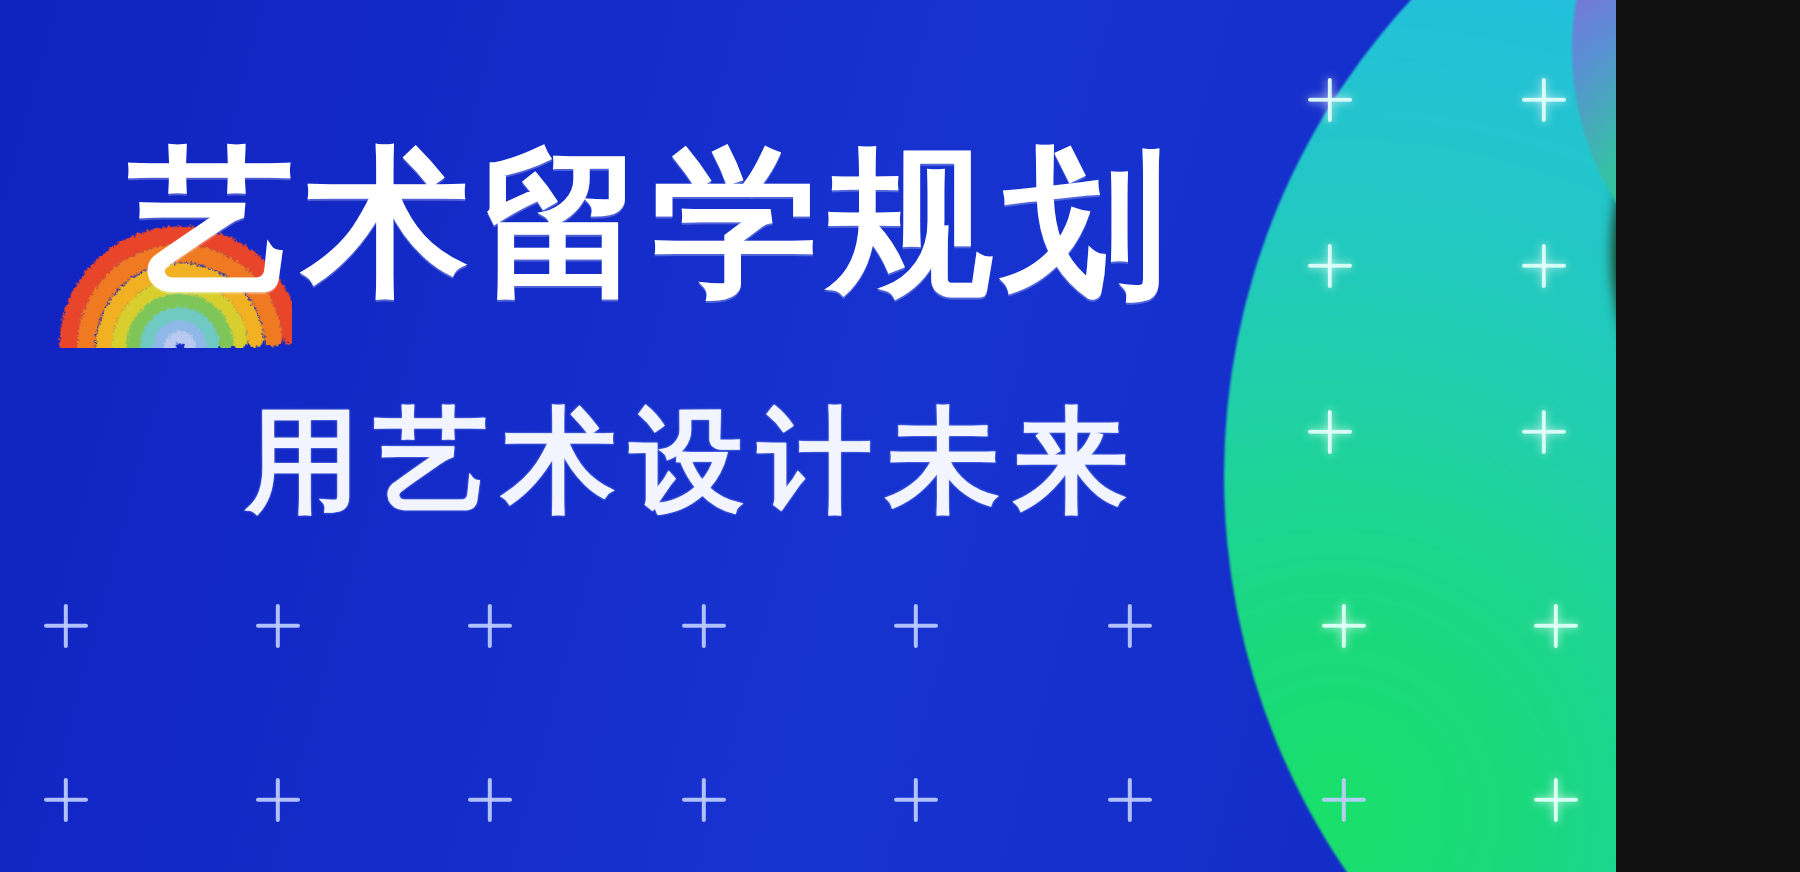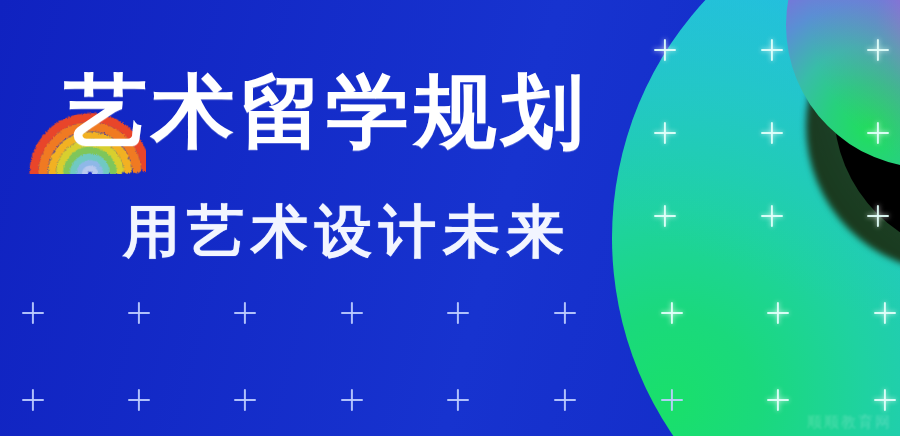--- a/index.html
+++ b/index.html
@@ -5,21 +5,21 @@
 <style>
   html, body {
     margin: 0;
     padding: 0;
     background: #111;
   }
   * { box-sizing: border-box; }
 
   #banner {
     position: relative;
-    width: 900px;
+    width: 808px;
     height: 436px;
     overflow: hidden;
     background: #1226c4;
     font-family: "DejaVu Sans", "Liberation Sans", sans-serif;
     user-select: none;
   }
 
   
   .bg-base {
     position: absolute;
@@ -274,15 +274,14 @@
         <path d="M57 92 A5 5 0 0 1 67 92" stroke="#b9c9ef" stroke-width="6"></path>
       </g>
     </svg>
   </div>
 
   <div class="text-block">
     <h1 class="headline">艺术留学规划</h1>
     <p class="subtitle">用艺术设计未来</p>
   </div>
 
-  <div class="watermark">顺顺教育网</div>
 
 </div>
 
 </body></html>

